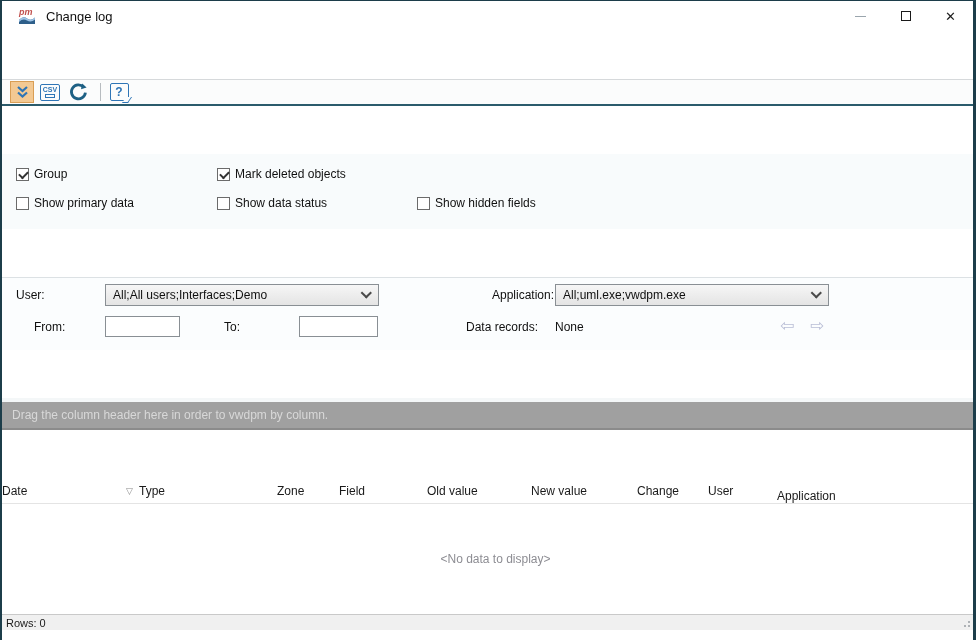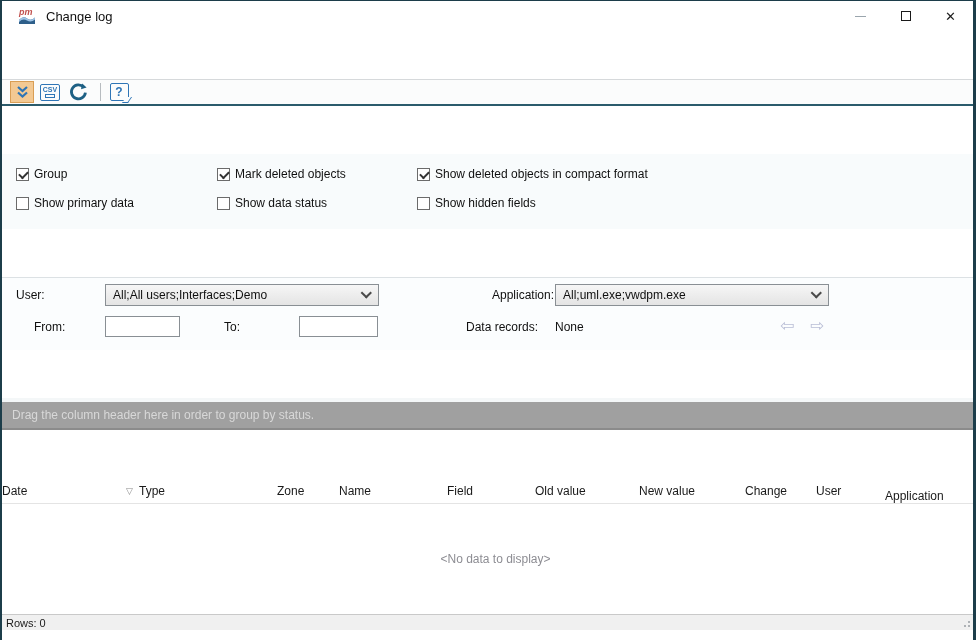--- a/index.html
+++ b/index.html
@@ -136,24 +136,20 @@
 
   <div class="check-panel">
     <div class="cb-item" style="left:14px; top:13px;">
       <span class="cb checked"></span>
       <span>Group</span>
     </div>
     <div class="cb-item" style="left:215px; top:13px;">
       <span class="cb checked"></span>
       <span>Mark deleted objects</span>
     </div>
-    <div class="cb-item" style="left:415px; top:13px;">
-      <span class="cb checked"></span>
-      <span>Show deleted objects in compact format</span>
-    </div>
     <div class="cb-item" style="left:14px; top:42px;">
       <span class="cb"></span>
       <span>Show primary data</span>
     </div>
     <div class="cb-item" style="left:215px; top:42px;">
       <span class="cb"></span>
       <span>Show data status</span>
     </div>
     <div class="cb-item" style="left:415px; top:42px;">
       <span class="cb"></span>
@@ -179,37 +175,34 @@
     <input class="txt-input" style="left: 297px; top: 38px; width: 79px;" value="">
 
     <span class="q-label" style="left:464px; top:42px;">Data records:</span>
     <span class="q-label" style="left:553px; top:42px;">None</span>
     <span class="nav-arrow" style="left:778px; top:39px;">⇦</span>
     <span class="nav-arrow" style="left:808px; top:39px;">⇨</span>
   </div>
 
   <div class="group-area">
     <div class="group-bar">
-      <span>Drag the column header here in order to group by status.</span>
+      <span>Drag the column header here in order to vwdpm by column.</span>
     </div>
   </div>
 
   <div class="grid-header">
     <div class="hcell" style="width:137px;">
       <span>Date</span>
       <span class="sort">▽</span>
     </div>
     <div class="hcell" style="width:138px;">
         <span>Type</span>
       </div>
     <div class="hcell" style="width:62px;">
         <span>Zone</span>
-      </div>
-    <div class="hcell" style="width:108px;">
-        <span>Name</span>
       </div>
     <div class="hcell" style="width:88px;">
         <span>Field</span>
       </div>
     <div class="hcell" style="width:104px;">
         <span>Old value</span>
       </div>
     <div class="hcell" style="width:106px;">
         <span>New value</span>
       </div>

